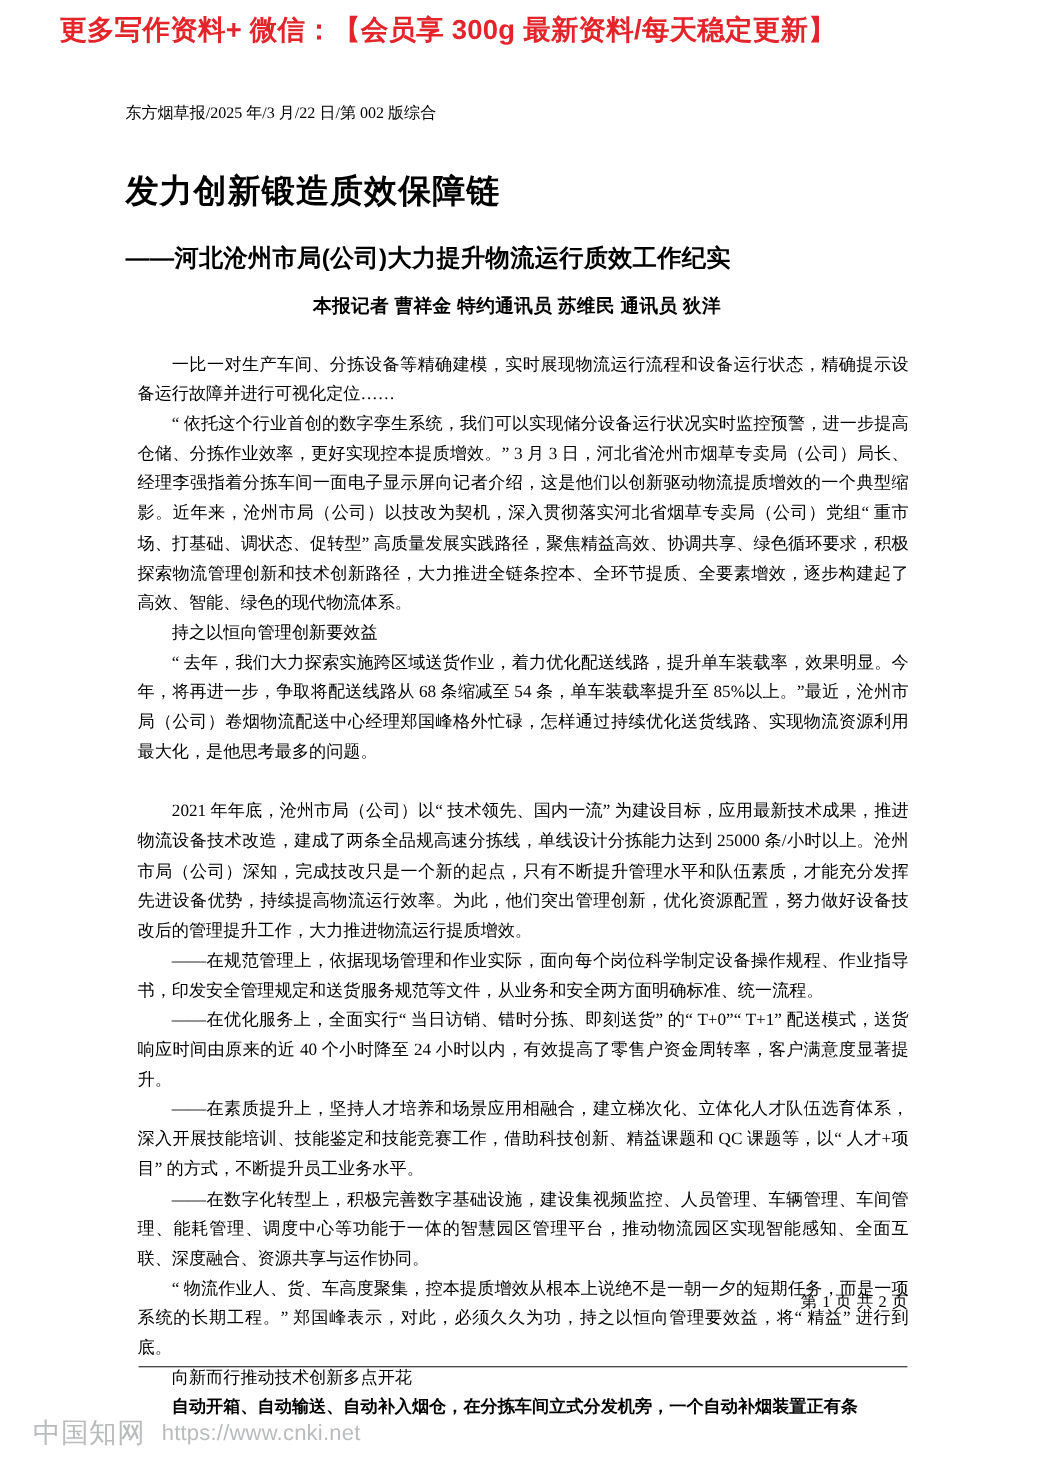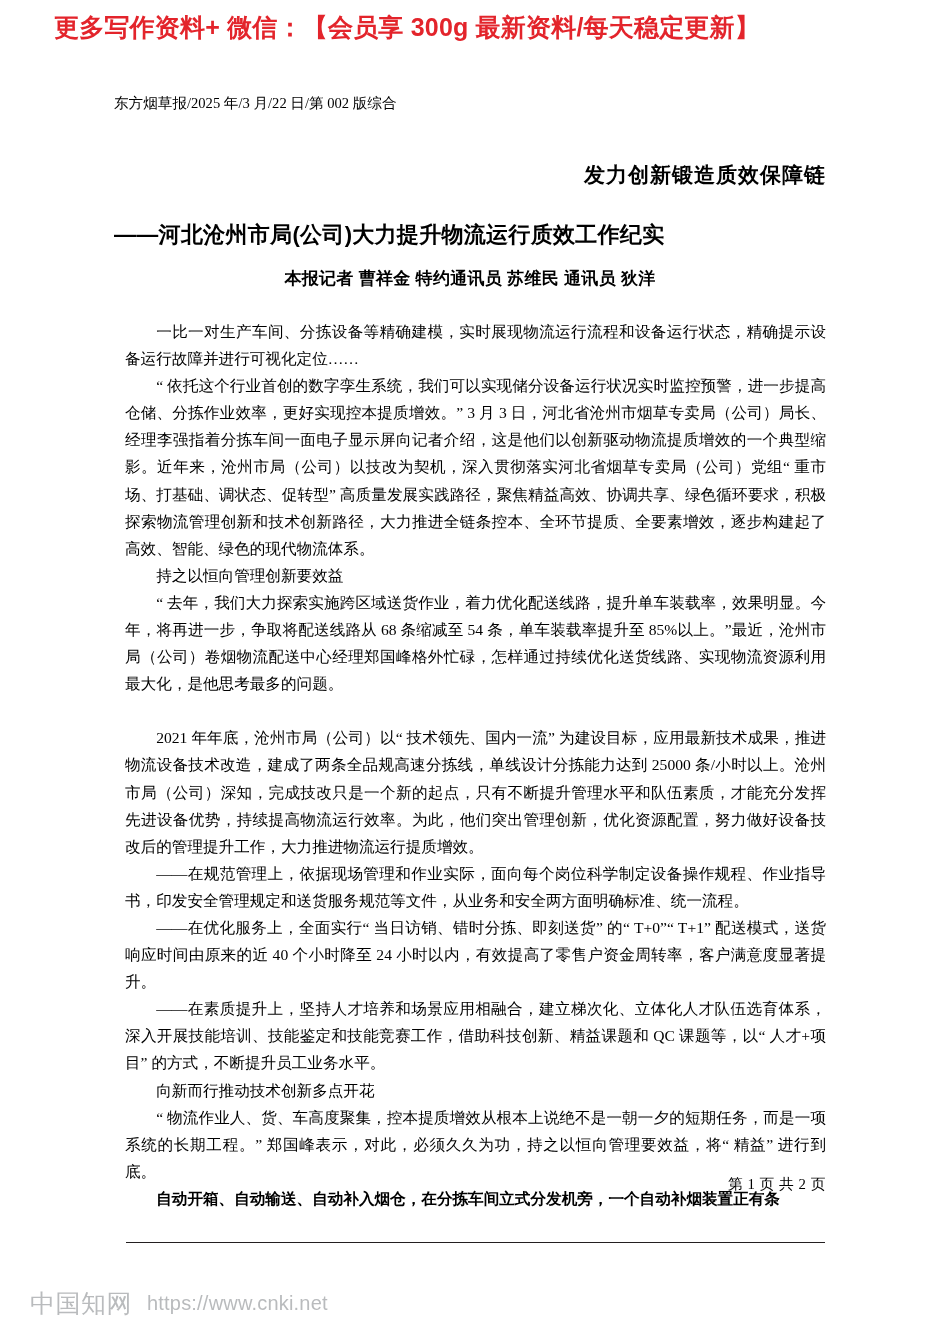--- a/index.html
+++ b/index.html
@@ -48,24 +48,24 @@
     font-size: 14.6px;
     line-height: 22px;
     color: #000;
   }
 
   .doc-title {
     position: absolute;
     left: 114px;
     top: 158px;
     width: 712px;
-    text-align: right;
-    font-family: "Liberation Sans", "DejaVu Sans", sans-serif;
-    font-weight: bold;
-    font-size: 21px;
+    text-align: left;
+    font-family: "Liberation Sans", "DejaVu Sans", sans-serif;
+    font-weight: bold;
+    font-size: 30px;
     line-height: 34px;
     letter-spacing: 1px;
   }
 
   .doc-subtitle {
     position: absolute;
     left: 114px;
     top: 221px;
     width: 712px;
     text-align: left;
@@ -176,22 +176,23 @@
 
   <div class="body-text">
     <p>一比一对生产车间、分拣设备等精确建模，实时展现物流运行流程和设备运行状态，精确提示设备运行故障并进行可视化定位……</p>
     <p>“ 依托这个行业首创的数字孪生系统，我们可以实现储分设备运行状况实时监控预警，进一步提高仓储、分拣作业效率，更好实现控本提质增效。” 3 月 3 日，河北省沧州市烟草专卖局（公司）局长、经理李强指着分拣车间一面电子显示屏向记者介绍，这是他们以创新驱动物流提质增效的一个典型缩影。近年来，沧州市局（公司）以技改为契机，深入贯彻落实河北省烟草专卖局（公司）党组“ 重市场、打基础、调状态、促转型” 高质量发展实践路径，聚焦精益高效、协调共享、绿色循环要求，积极探索物流管理创新和技术创新路径，大力推进全链条控本、全环节提质、全要素增效，逐步构建起了高效、智能、绿色的现代物流体系。</p>
     <p>持之以恒向管理创新要效益</p>
     <p>“ 去年，我们大力探索实施跨区域送货作业，着力优化配送线路，提升单车装载率，效果明显。今年，将再进一步，争取将配送线路从 68 条缩减至 54 条，单车装载率提升至 85%以上。”最近，沧州市局（公司）卷烟物流配送中心经理郑国峰格外忙碌，怎样通过持续优化送货线路、实现物流资源利用最大化，是他思考最多的问题。</p>
     <p class="gap-before">2021 年年底，沧州市局（公司）以“ 技术领先、国内一流” 为建设目标，应用最新技术成果，推进物流设备技术改造，建成了两条全品规高速分拣线，单线设计分拣能力达到 25000 条/小时以上。沧州市局（公司）深知，完成技改只是一个新的起点，只有不断提升管理水平和队伍素质，才能充分发挥先进设备优势，持续提高物流运行效率。为此，他们突出管理创新，优化资源配置，努力做好设备技改后的管理提升工作，大力推进物流运行提质增效。</p>
     <p>——在规范管理上，依据现场管理和作业实际，面向每个岗位科学制定设备操作规程、作业指导书，印发安全管理规定和送货服务规范等文件，从业务和安全两方面明确标准、统一流程。</p>
     <p>——在优化服务上，全面实行“ 当日访销、错时分拣、即刻送货” 的“ T+0”“ T+1” 配送模式，送货响应时间由原来的近 40 个小时降至 24 小时以内，有效提高了零售户资金周转率，客户满意度显著提升。</p>
     <p>——在素质提升上，坚持人才培养和场景应用相融合，建立梯次化、立体化人才队伍选育体系，深入开展技能培训、技能鉴定和技能竞赛工作，借助科技创新、精益课题和 QC 课题等，以“ 人才+项目” 的方式，不断提升员工业务水平。</p>
+    <p>——在数字化转型上，积极完善数字基础设施，建设集视频监控、人员管理、车辆管理、车间管理、能耗管理、调度中心等功能于一体的智慧园区管理平台，推动物流园区实现智能感知、全面互联、深度融合、资源共享与运作协同。</p>
+    <p>“ 物流作业人、货、车高度聚集，控本提质增效从根本上说绝不是一朝一夕的短期任务，而是一项系统的长期工程。” 郑国峰表示，对此，必须久久为功，持之以恒向管理要效益，将“ 精益” 进行到底。</p>
     <p>向新而行推动技术创新多点开花</p>
-    <p>“ 物流作业人、货、车高度聚集，控本提质增效从根本上说绝不是一朝一夕的短期任务，而是一项系统的长期工程。” 郑国峰表示，对此，必须久久为功，持之以恒向管理要效益，将“ 精益” 进行到底。</p>
     <p class="clipped">自动开箱、自动输送、自动补入烟仓，在分拣车间立式分发机旁，一个自动补烟装置正有条</p>
   </div>
 
   <div class="page-footer">第 1 页 共 2 页</div>
 
   <div class="sheet-divider"></div>
 
 </div>
 
 <div class="cnki-watermark">

